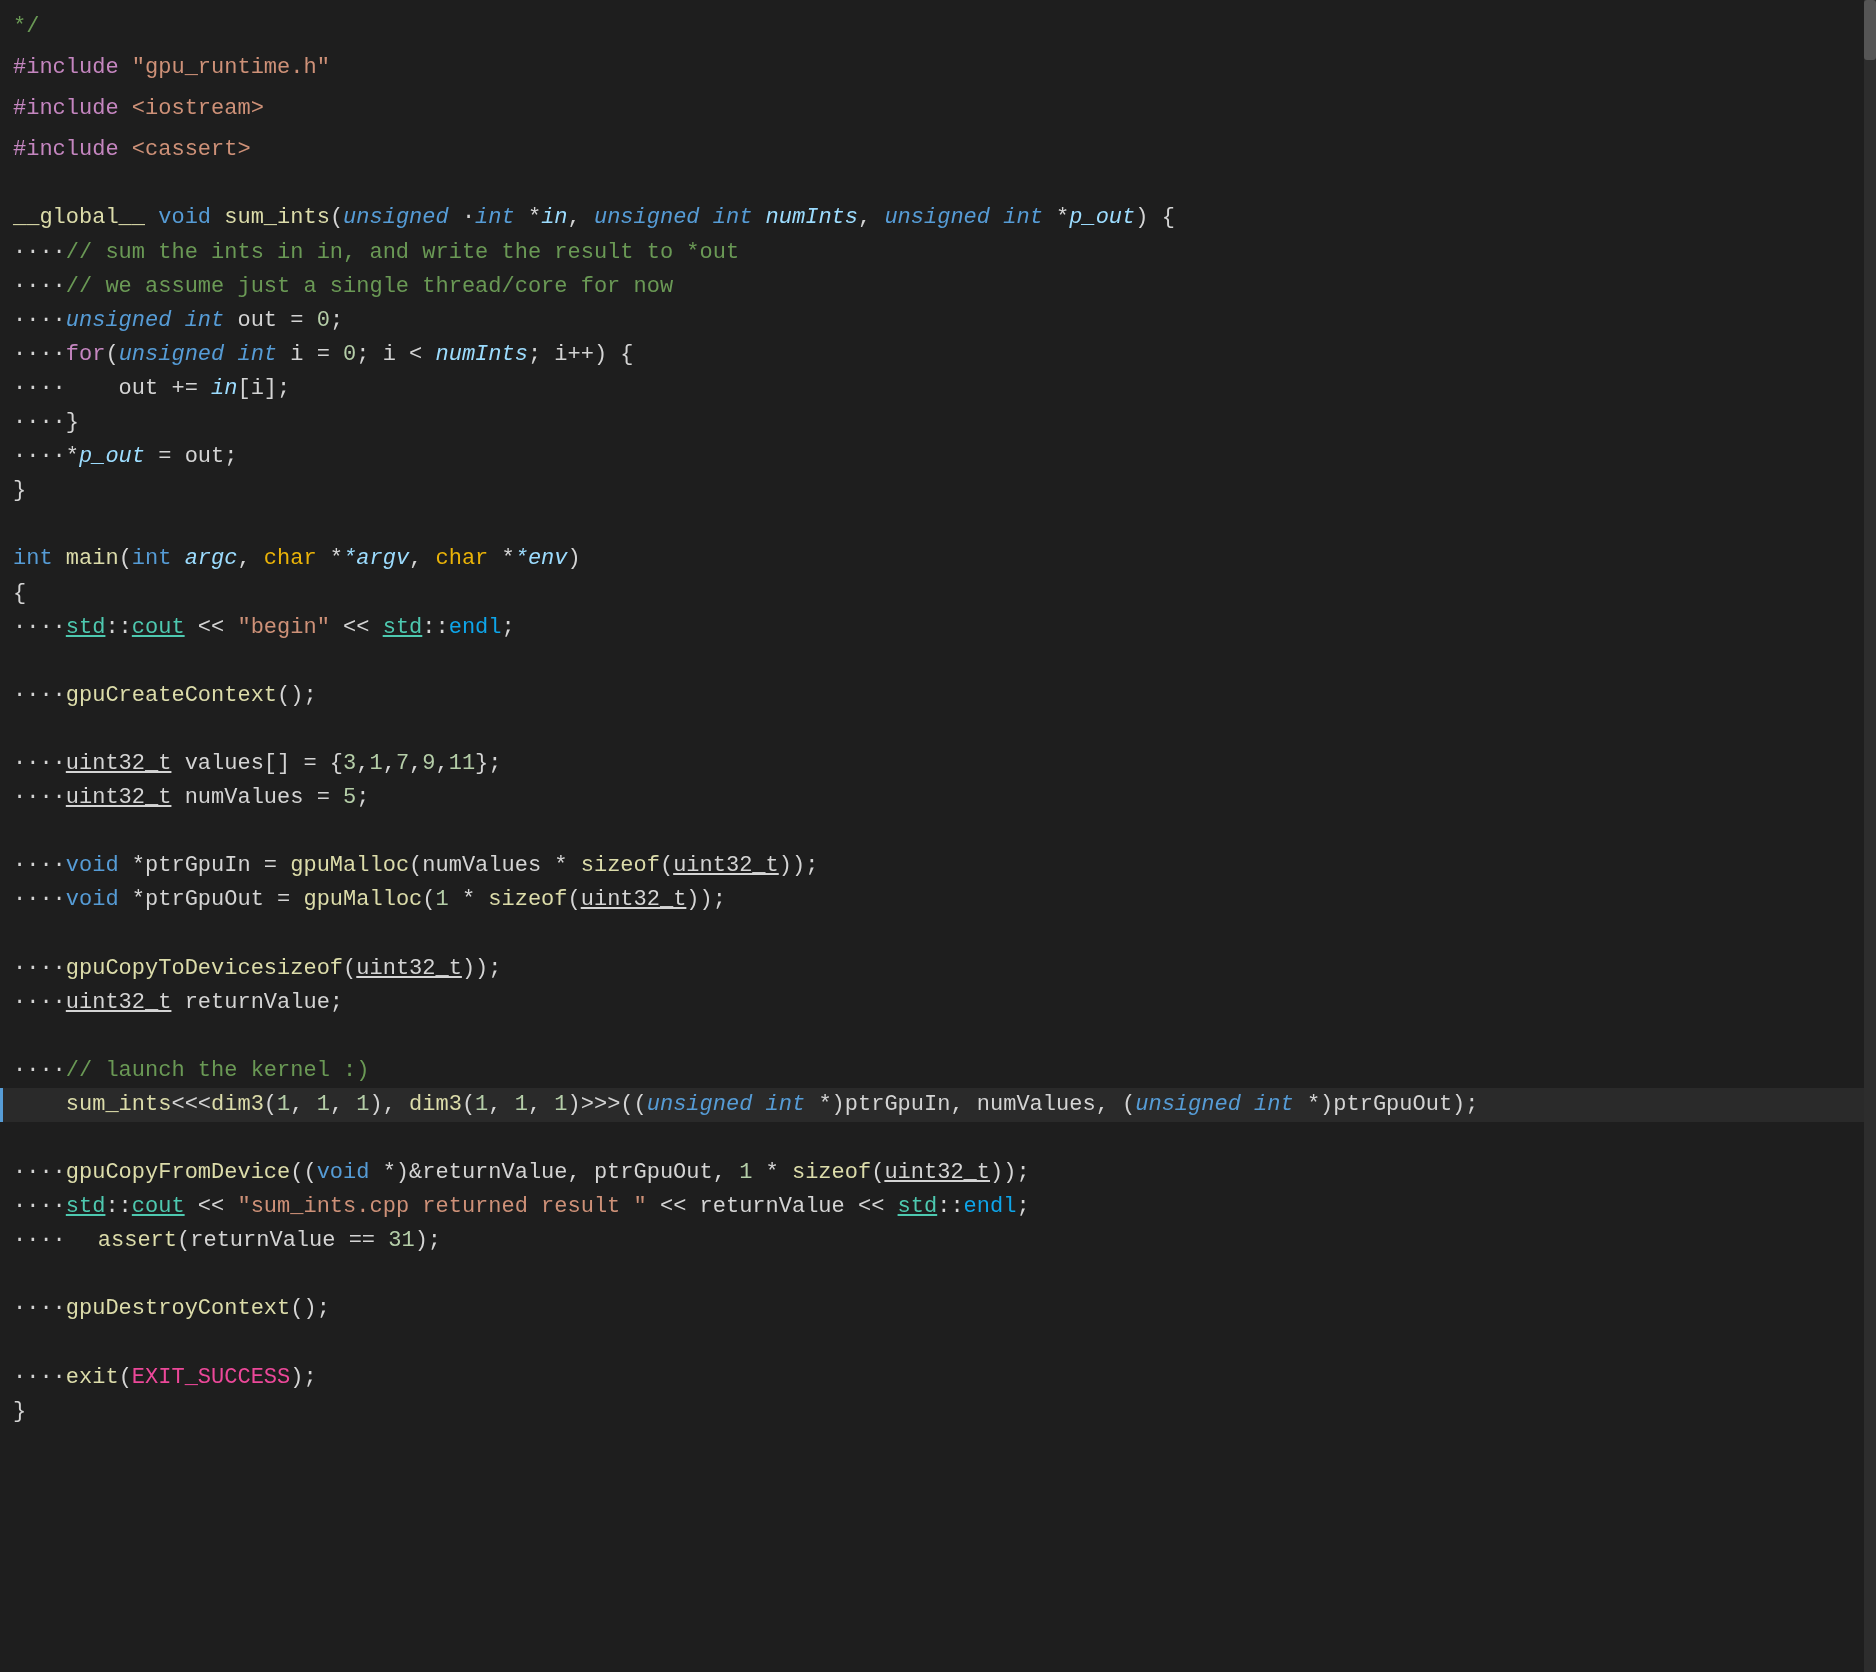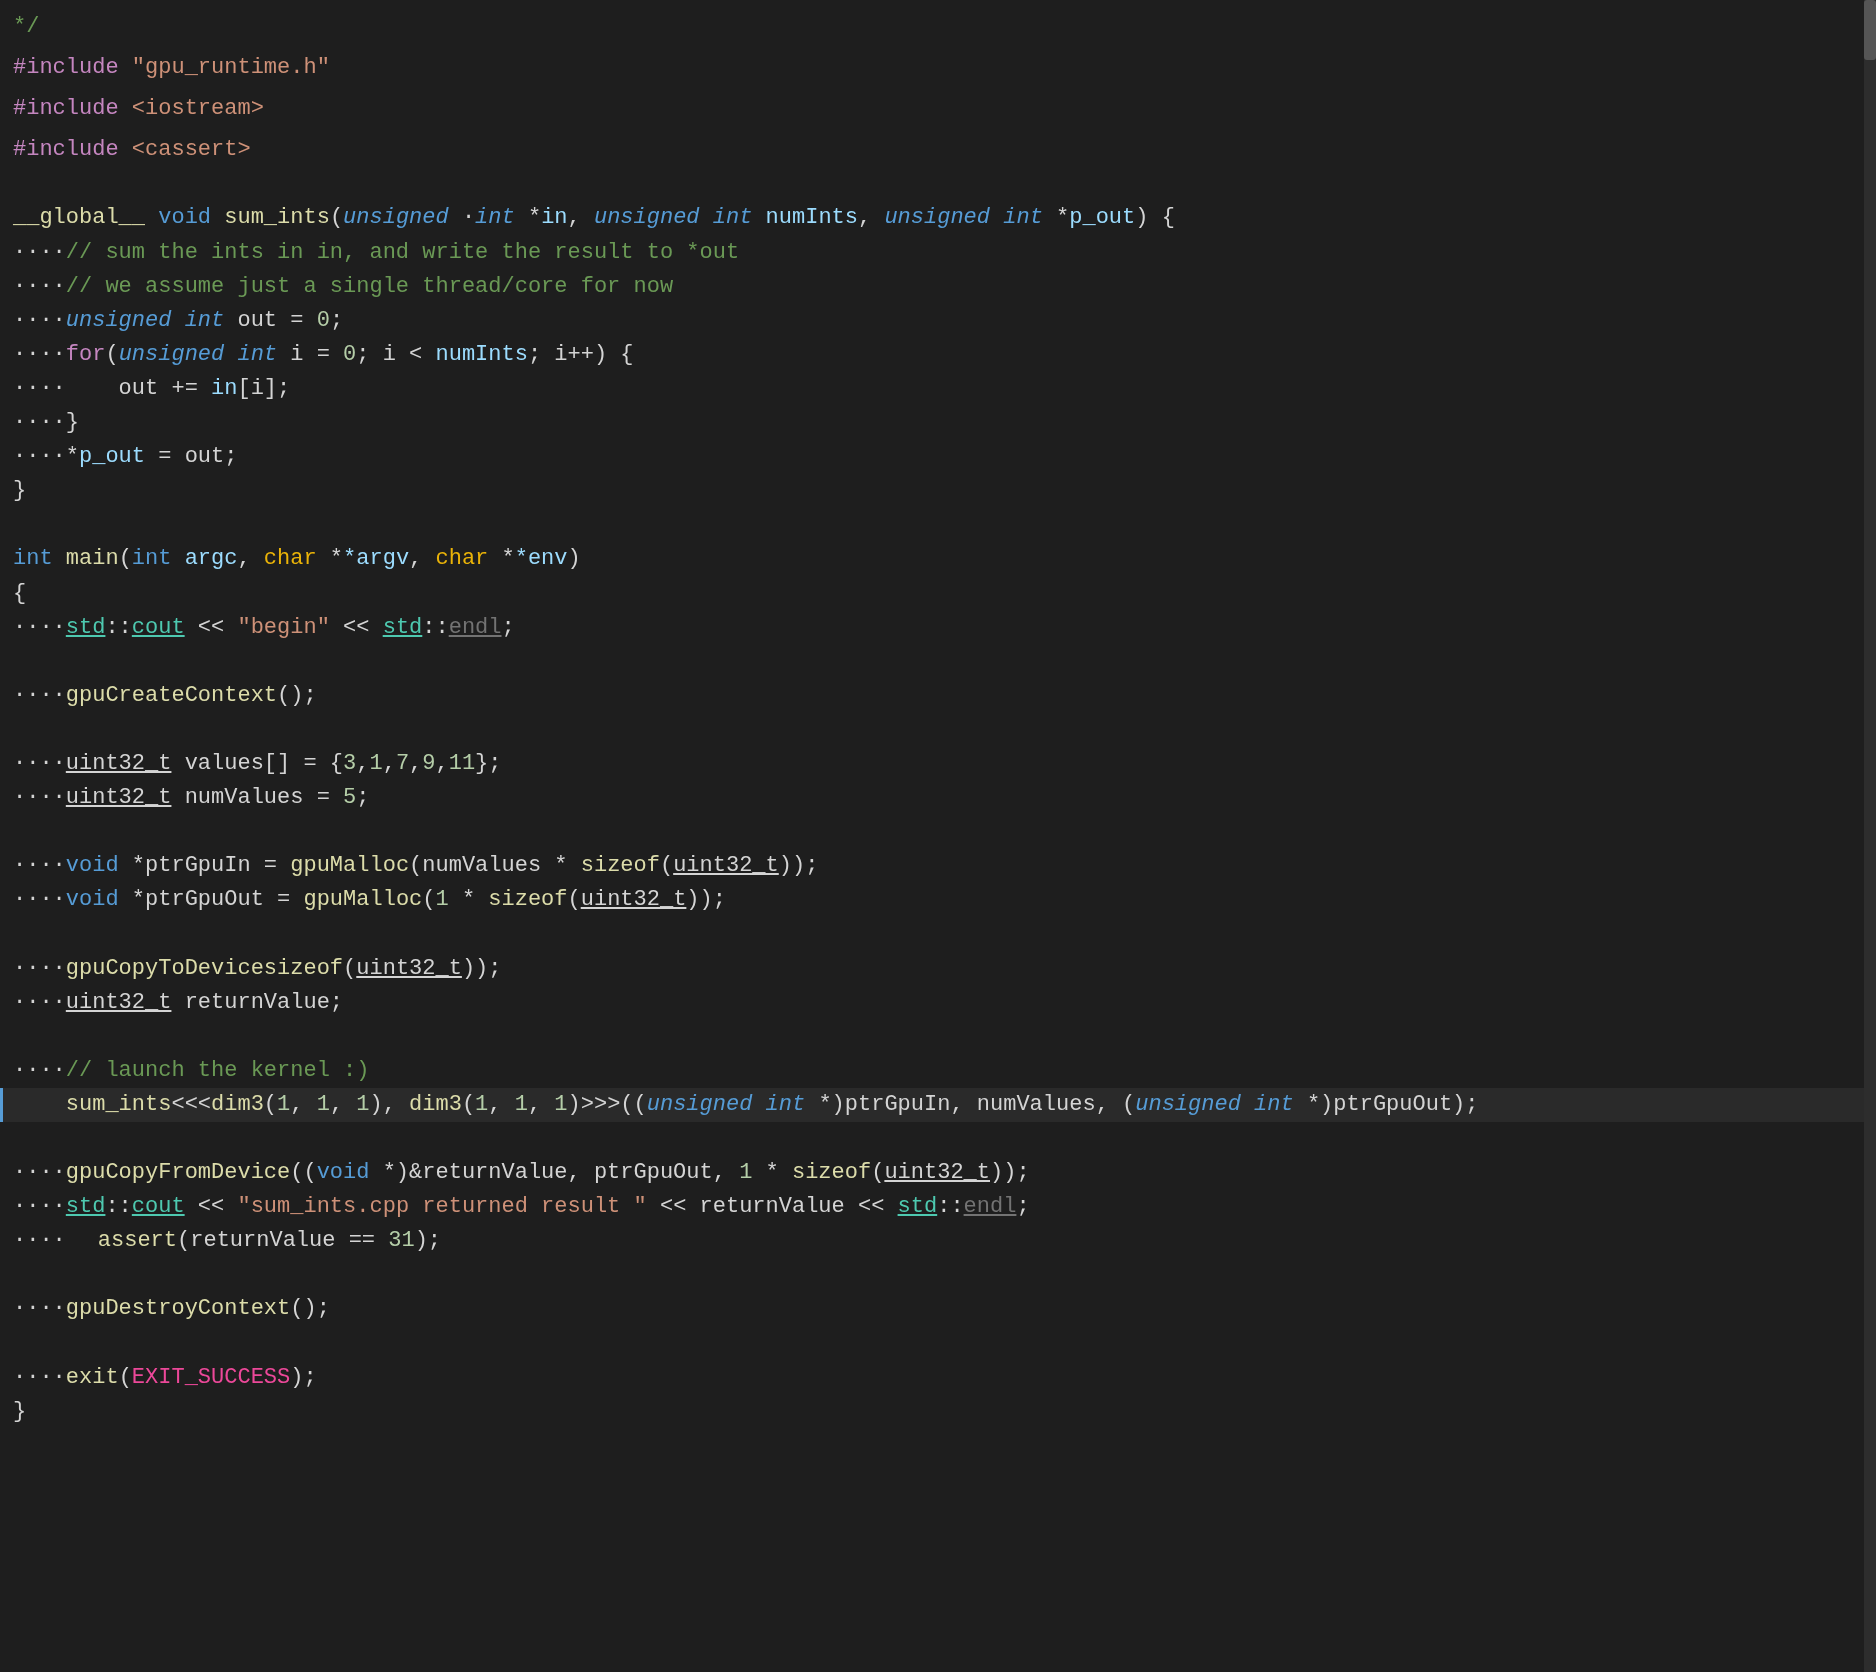--- a/index.html
+++ b/index.html
@@ -48,26 +48,26 @@
     .kw-global  { color: #dcdcaa; } 
     .kw-void    { color: #569cd6; }
     .kw-int     { color: #569cd6; }
     .kw-char    { color: #eab308; }
     .kw-for     { color: #c586c0; }
     .str        { color: #ce9178; }
     .comment    { color: #6a9955; }
     .num        { color: #b5cea8; }
     .func       { color: #dcdcaa; }
     .type-italic { font-style: italic; color: #569cd6; }
-    .param-italic { color: #9cdcfe; }
+    .param-italic { font-style: italic; color: #9cdcfe; }
     .underline  { text-decoration: underline; }
     .white      { color: #d4d4d4; }
     .preprocessor { color: #c586c0; margin-top: 7px; }
     .std-ns     { color: #4ec9b0; text-decoration: underline; }
-    .endl-col   { color: #737373; text-decoration: underline; }
+    .endl-col   { color: #0ea5e9; }
     .assert-fn  { color: #dcdcaa; margin-left: 32px; }
     .macro      { color: #ec4899; }
 
     .scrollbar-area {
       position: absolute;
       right: 0;
       top: 0;
       width: 12px;
       height: 100%;
       background: #2d2d2d;

